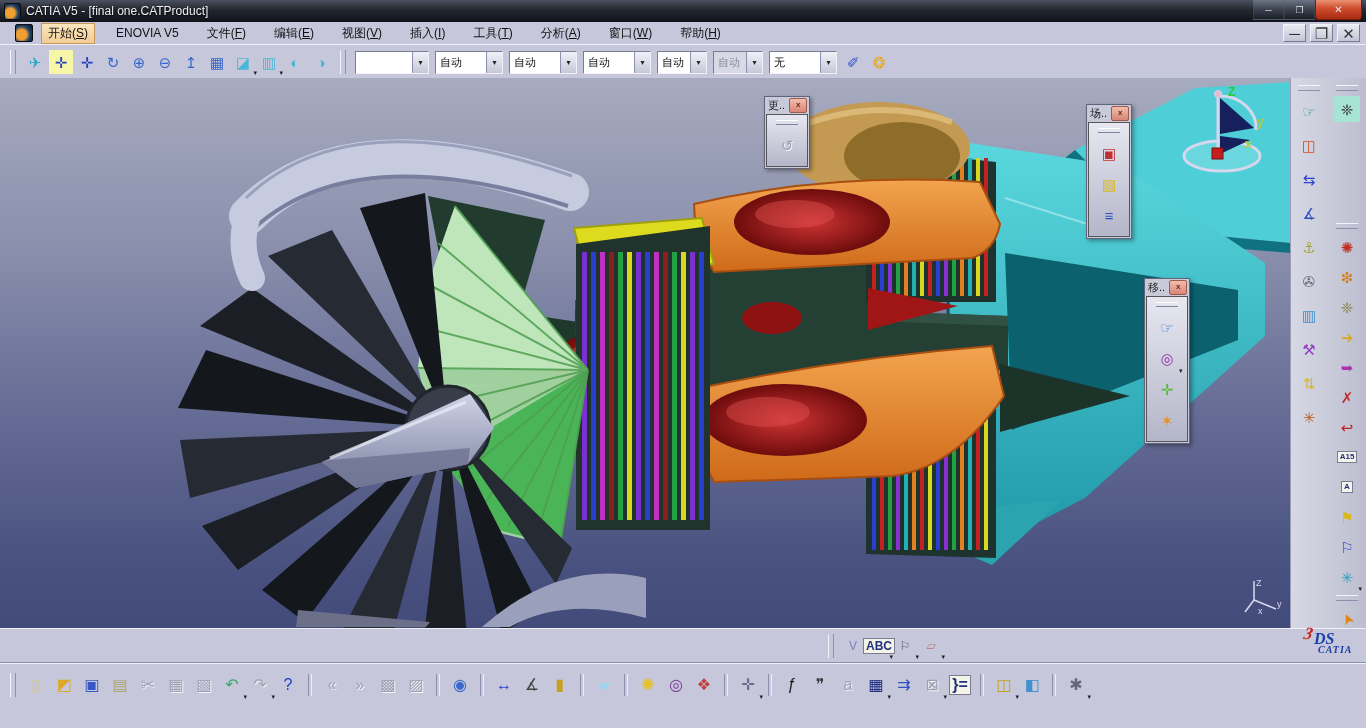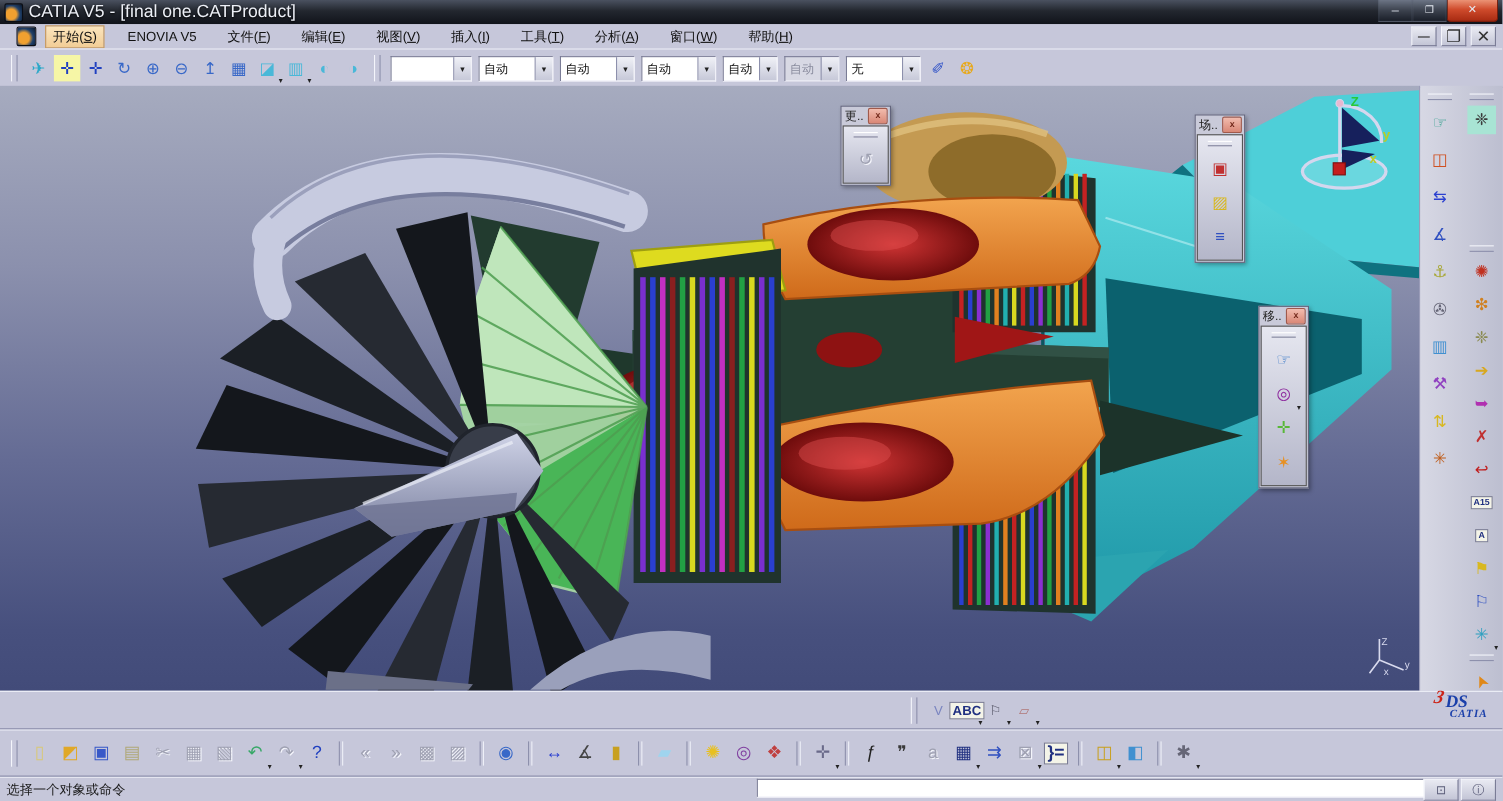--- a/index.html
+++ b/index.html
@@ -4,21 +4,21 @@
 <style>
   html,body{margin:0;padding:0;width:1366px;height:728px;overflow:hidden;
     font-family:"Liberation Sans","DejaVu Sans",sans-serif;background:#c6c7da;}
   .win{position:relative;width:1366px;height:728px;}
   
   .titlebar{position:absolute;top:0;left:0;right:0;height:22px;
     background:linear-gradient(180deg,#4a5160,#23272f 45%,#10131a);display:flex;align-items:center;}
   .appicon{width:15px;height:15px;margin:0 5px 0 4px;border-radius:2px;flex:none;
     background:radial-gradient(circle at 35% 60%,#f0a030 0 35%,#20406a 60%,#0a1626 100%);
     border:1px solid #0a0d14;}
-  .title{color:#eceff6;font-size:16px;text-shadow:0 1px 2px #000;}
+  .title{color:#eceff6;font-size:12px;text-shadow:0 1px 2px #000;}
   .wbtns{margin-left:auto;display:flex;height:19px;align-self:flex-start;}
   .wbtn{width:29px;height:19px;display:flex;align-items:center;justify-content:center;
     background:linear-gradient(180deg,rgba(150,160,180,.45),rgba(30,36,48,.6));
     border:1px solid #59607244;border-top:none;color:#e4e8f0;font-size:9px;}
   .wbtn.close{width:45px;border-radius:0 0 4px 4px;margin-right:4px;
     background:linear-gradient(180deg,#eb9275,#cf4b2c 45%,#a82b12);border:1px solid #7c1d0b;border-top:none;
     font-weight:bold;font-size:10px;}
   .wbtn i{font-style:normal;}
   
   .menubar{position:absolute;top:22px;left:0;right:0;height:22px;background:#c6c7da;
@@ -676,24 +676,14 @@
           <i class="g" style="color: rgb(64, 144, 208);">◧</i>
         </span>
         <span class="tsep"></span>
         <span class="icon-cell">
           <i class="g" style="color: rgb(102, 102, 119);">✱</i>
           <b class="dd">▾</b>
         </span>
       </span>
   </div>
 
-  <div class="statusbar">
-    <span class="status-msg">选择一个对象或命令</span>
-    <input class="power-input" value="" style="">
-    <span class="sb-btn b1">
-        <i>⊡</i>
-      </span>
-    <span class="sb-btn b2">
-        <i>ⓘ</i>
-      </span>
-  </div>
 
 </div>
 
 </body></html>

